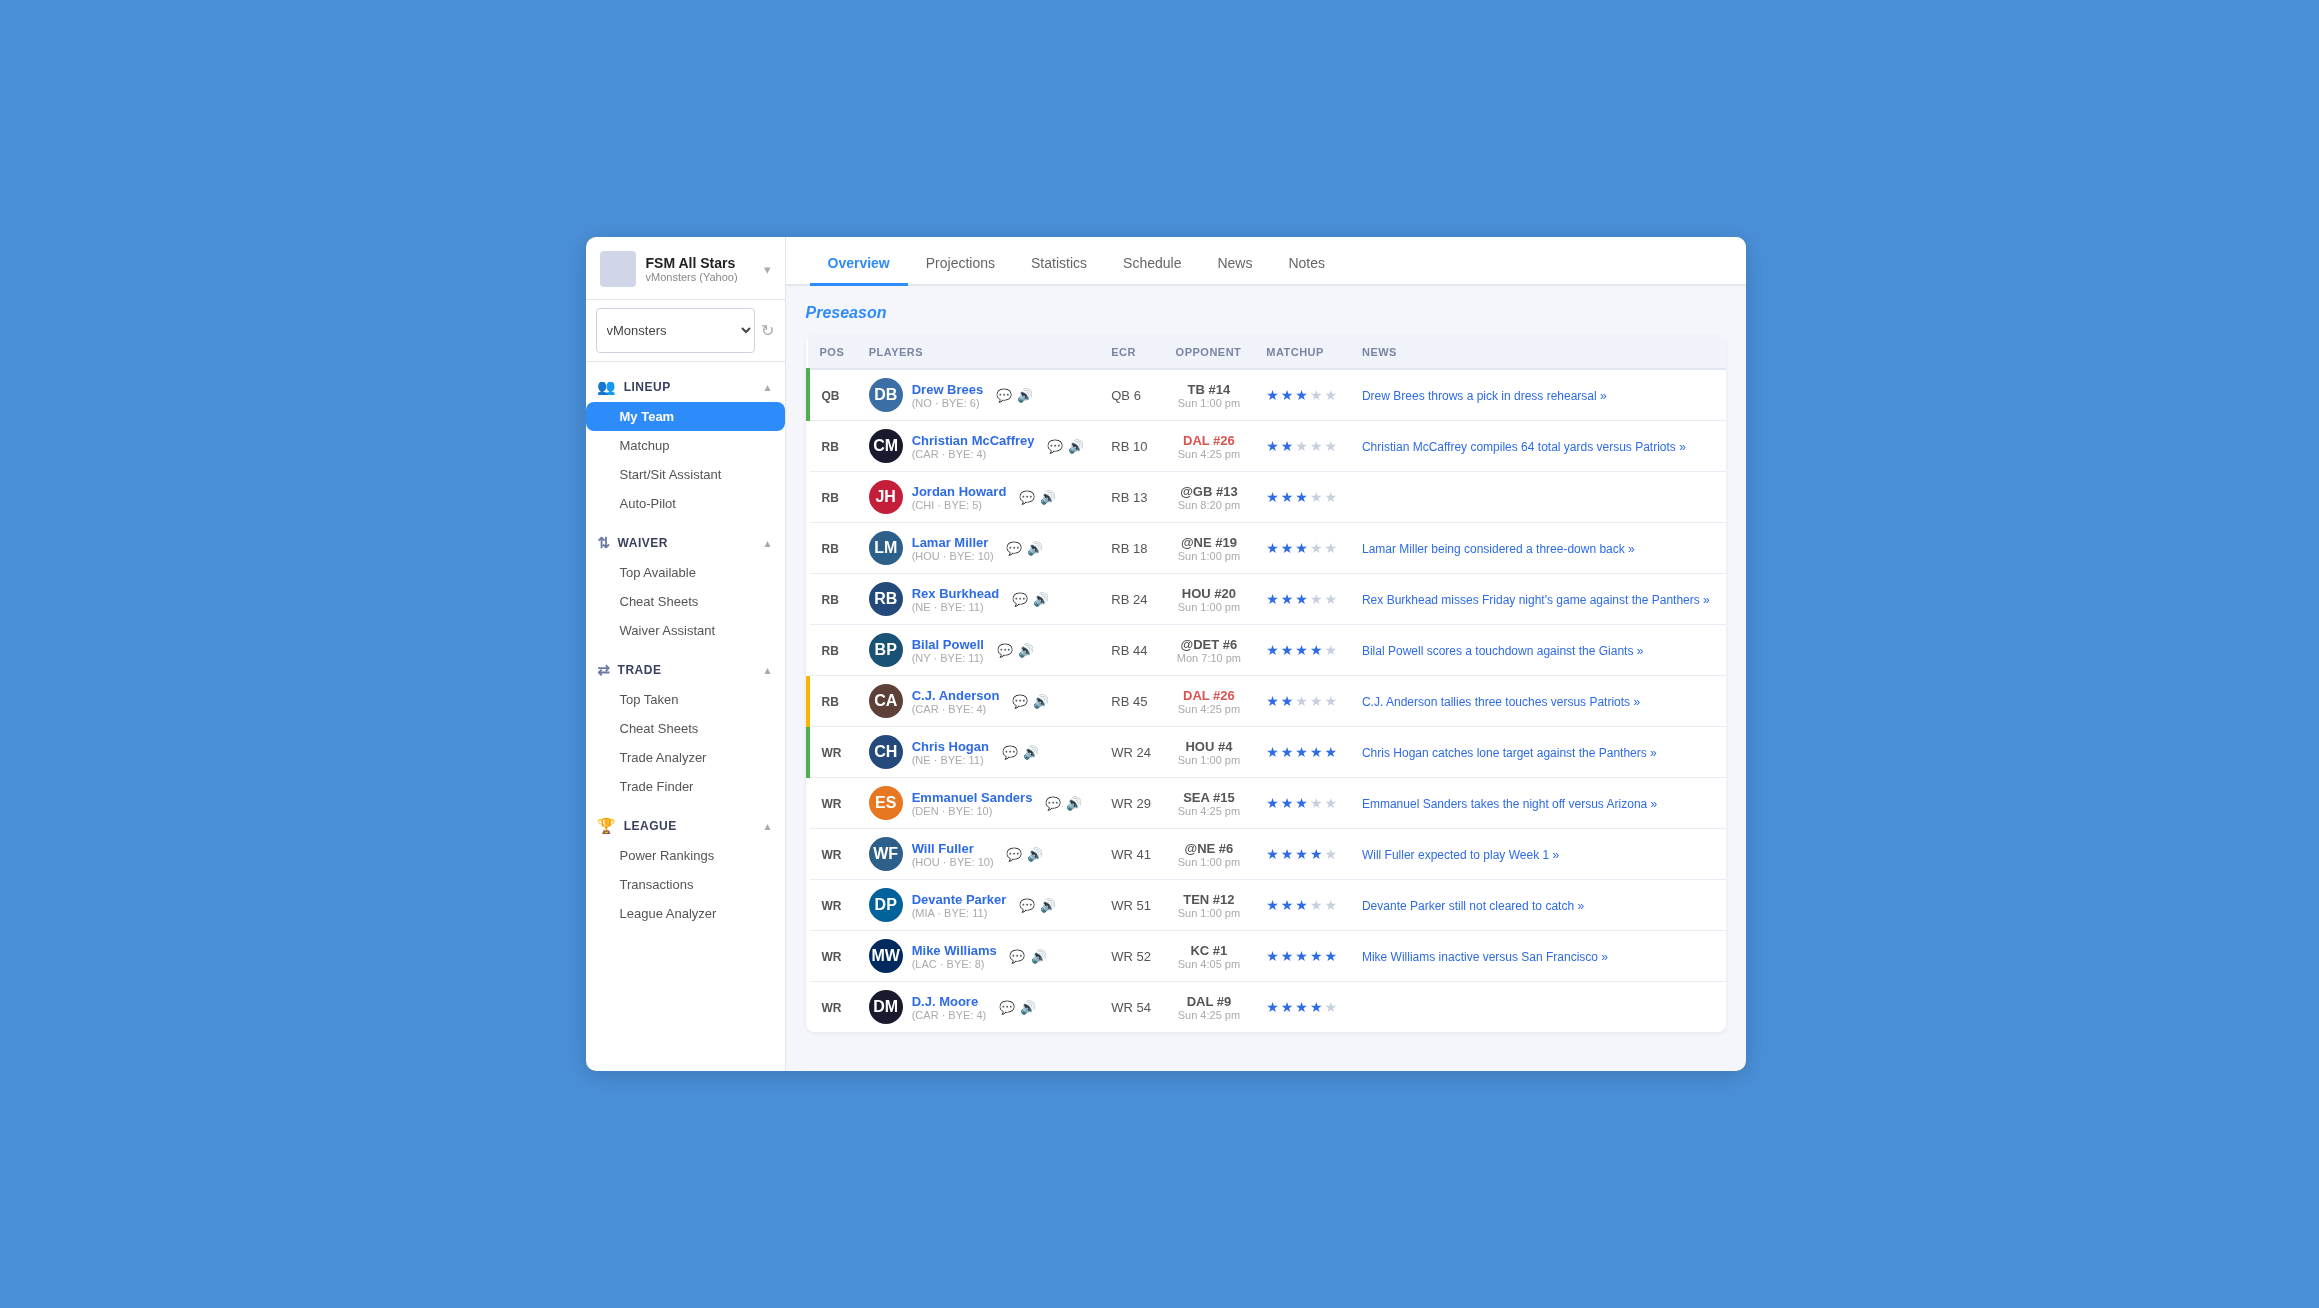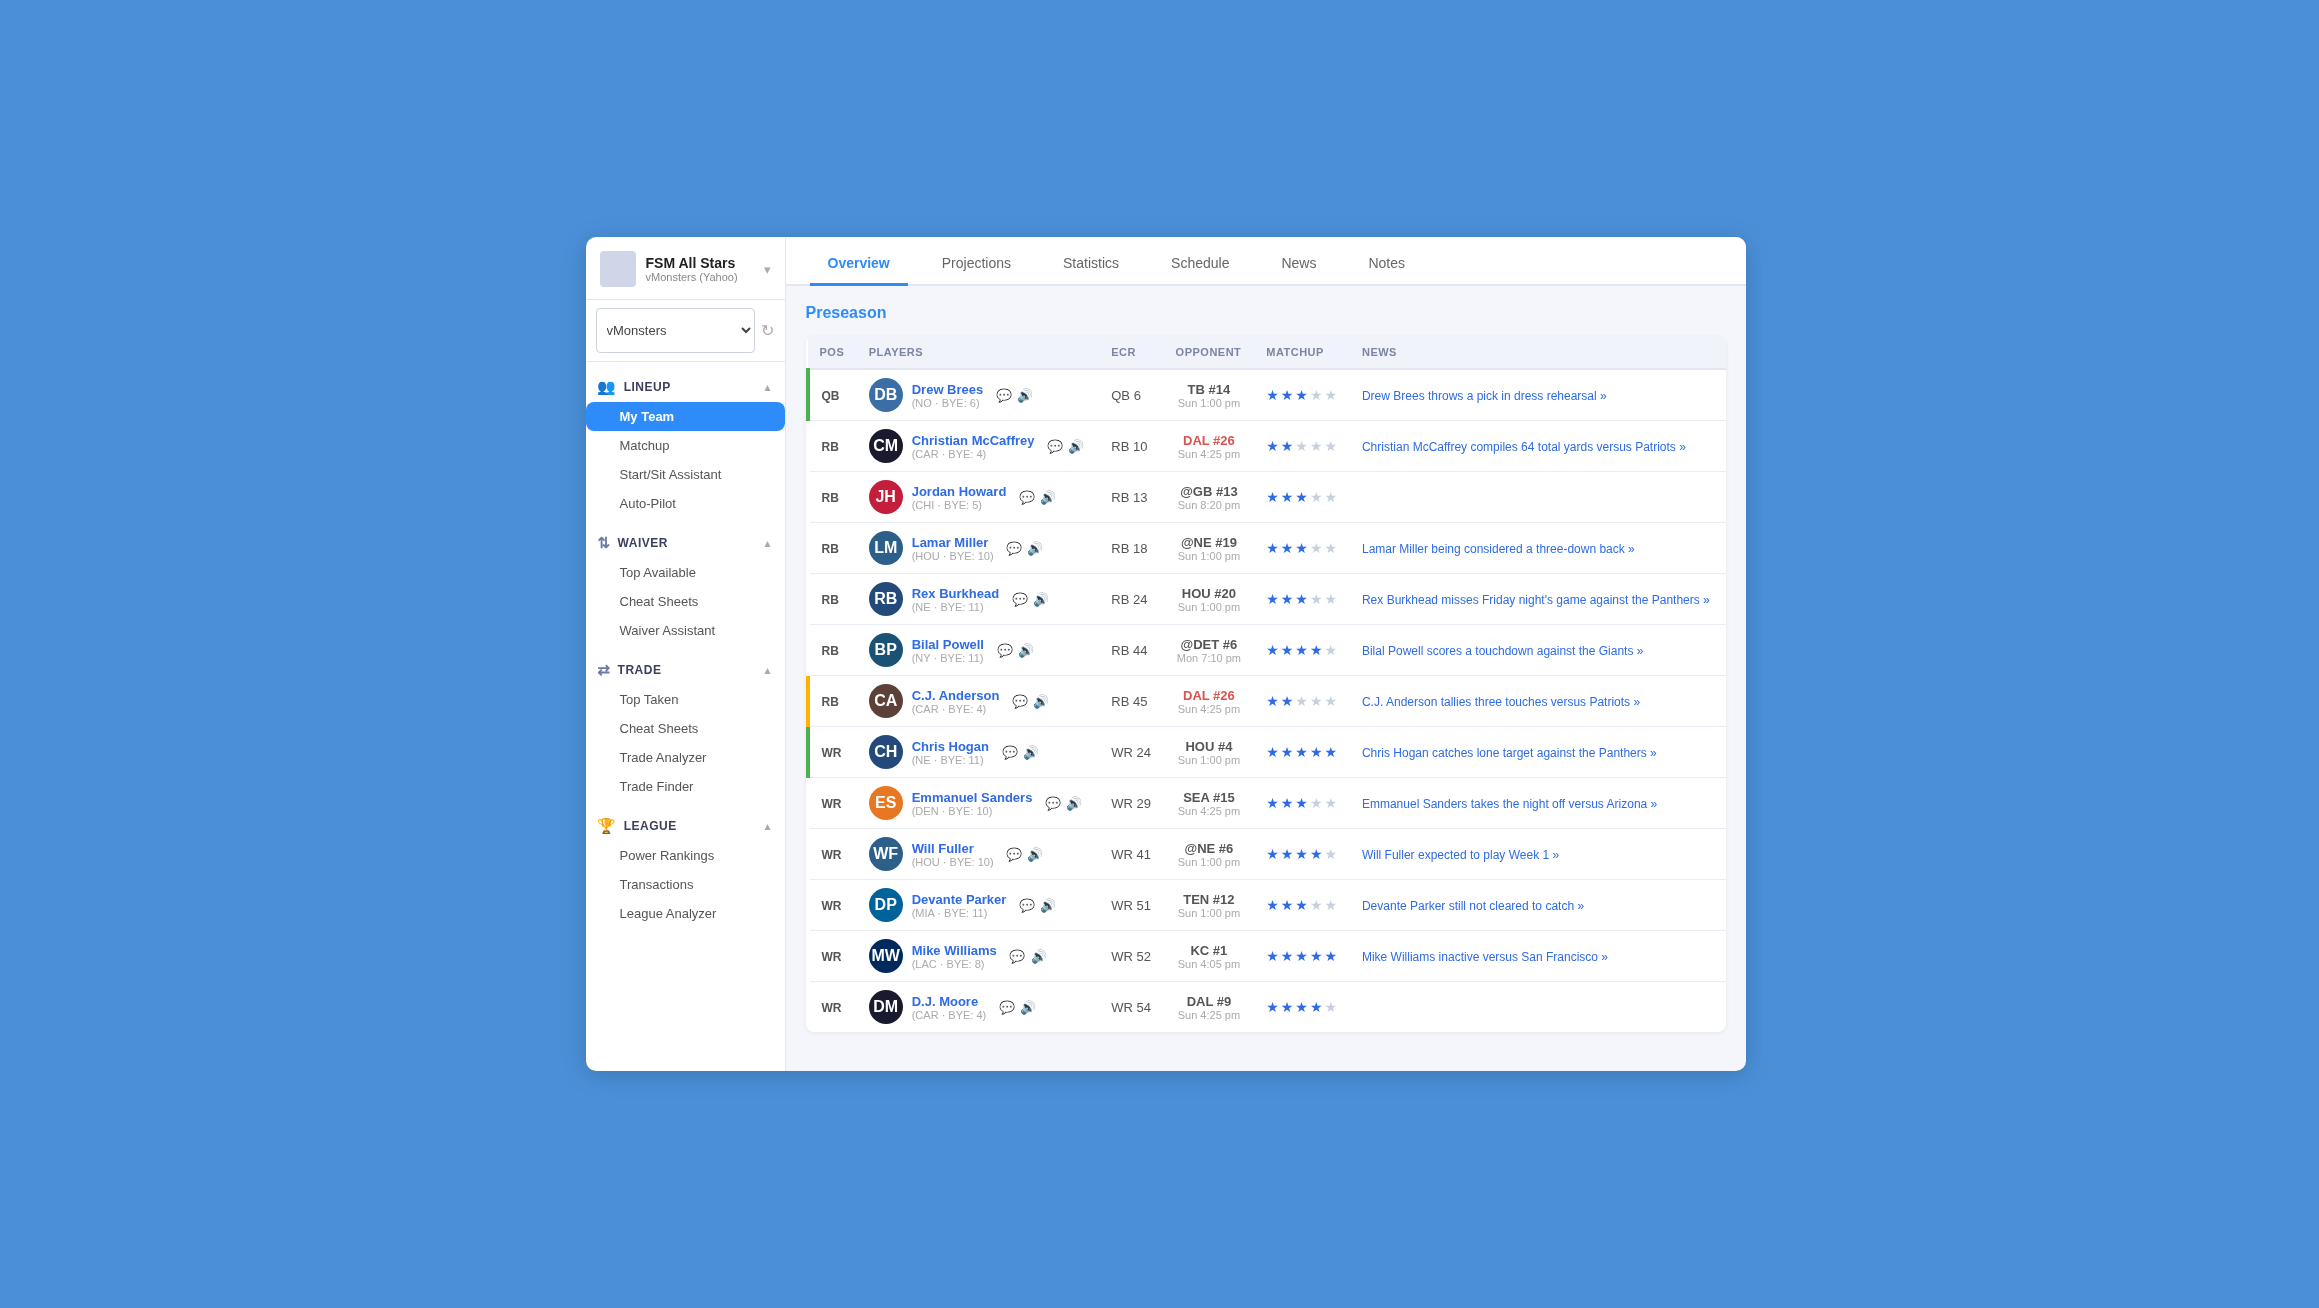--- a/index.html
+++ b/index.html
@@ -99,21 +99,21 @@
       flex-direction: column;
       overflow: hidden;
       background: #f4f6fb;
     }
     .top-tabs {
       background: #fff;
       border-bottom: 2px solid #e2e6ef;
       display: flex;
       align-items: flex-end;
       padding: 0 24px;
-      gap: 16px;
+      gap: 0;
     }
     .top-tab {
       padding: 18px 18px 12px 18px;
       font-size: 14px; color: #666;
       cursor: pointer;
       border-bottom: 3px solid transparent;
       margin-bottom: -2px;
     }
     .top-tab.active {
       color: #2e8bfa;
@@ -121,20 +121,21 @@
       font-weight: 600;
     }
     .content-area {
       flex: 1;
       overflow-y: auto;
       padding: 18px 20px;
     }
     .preseason-label {
       font-size: 16px; font-weight: 700; color: #2e8bfa;
       margin-bottom: 14px;
+      font-style: italic;
     }
     
     .players-table {
       width: 100%;
       border-collapse: collapse;
       background: #fff;
       border-radius: 8px;
       overflow: hidden;
       box-shadow: 0 1px 4px rgba(0,0,0,0.07);
     }

